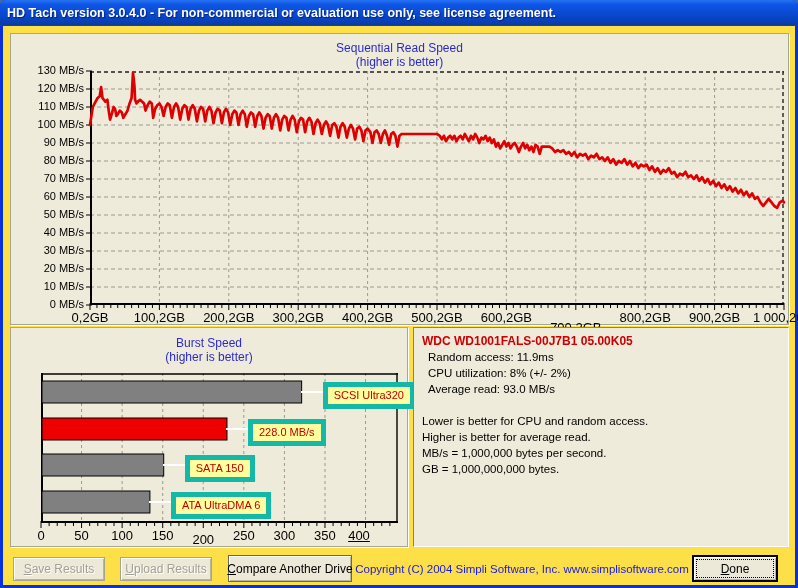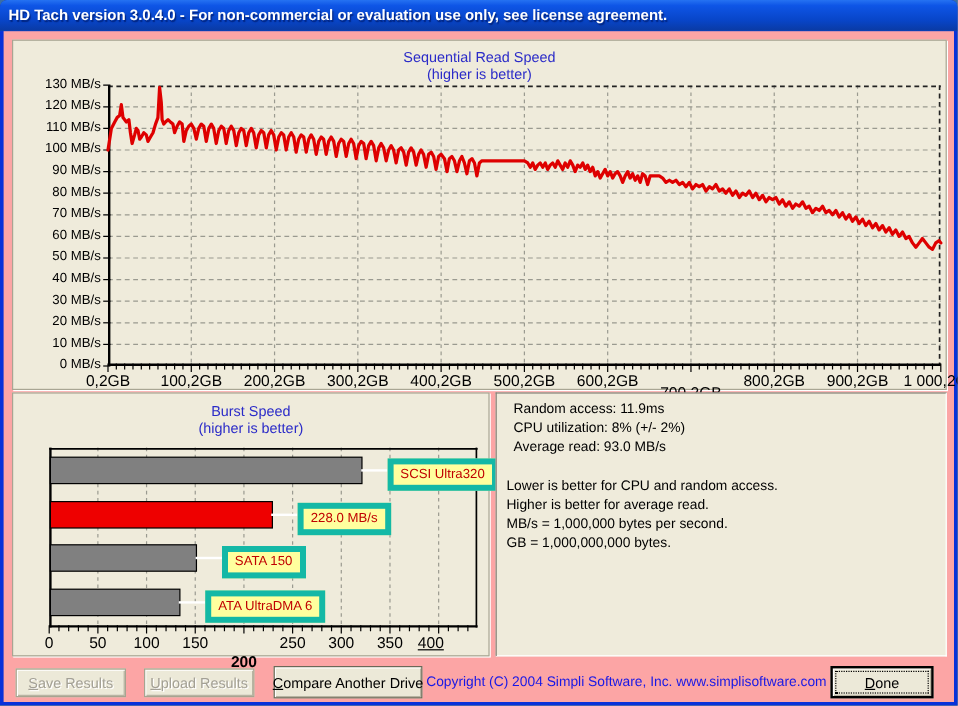--- a/index.html
+++ b/index.html
@@ -12,21 +12,21 @@
   .titlebar{
     position:absolute;left:0;top:0;right:0;height:26px;
     background:linear-gradient(180deg,#2572F2 0%,#0E55E6 18%,#0845C8 65%,#0A3BA6 96%,#0C46C0 100%);
     border-radius:5px 5px 0 0;
     color:#fff;font-size:12.5px;font-weight:bold;line-height:26px;
     padding-left:7px;text-shadow:1px 1px 1px #00237E;
     white-space:nowrap;overflow:hidden;
   }
   .content{
     position:absolute;left:3px;top:26px;right:3px;bottom:3px;
-    background:#fca5a5;
+    background:#fde047;
   }
   .panel{
     position:absolute;background:#EFEBDB;
     border:1px solid #A8A593;
     box-shadow:1px 1px 0 #FFFFFF;
   }
   .panel-title{
     position:absolute;left:0;right:0;text-align:center;
     color:#2B2BC8;font-size:12px;line-height:14px;
   }
@@ -331,37 +331,38 @@
             <rect x="1" y="45" width="184.9909090909091" height="22" fill="#EE0000" stroke="#000" stroke-width="1"></rect>
             <rect x="1" y="81" width="121.70454545454544" height="22" fill="#808080" stroke="#000" stroke-width="1"></rect>
             <rect x="1" y="118" width="107.91136363636363" height="22" fill="#808080" stroke="#000" stroke-width="1"></rect>
           </svg>
         </div>
       <div id="burst-xlabels" style="position:absolute;left:30px;top:200px;width:357px;height:16px;">
           <div class="xlabel" style="left: 0px; top: 0px;">0</div>
           <div class="xlabel" style="left: 40.5682px; top: 0px;">50</div>
           <div class="xlabel" style="left: 81.1364px; top: 0px;">100</div>
           <div class="xlabel" style="left: 121.705px; top: 0px;">150</div>
-          <div class="xlabel" style="left: 162.273px; top: 16px; font-weight: bold;">200</div>
+          <div class="xlabel" style="left: 162.273px; top: 4px;">200</div>
           <div class="xlabel" style="left: 202.841px; top: 0px;">250</div>
           <div class="xlabel" style="left: 243.409px; top: 0px;">300</div>
           <div class="xlabel" style="left: 283.977px; top: 0px;">350</div>
           <div class="xlabel" style="left: 318px; top: 0px; text-decoration: underline;">400</div>
         </div>
     <div class="connector" style="left: 289.636px; top: 63px; width: 22px;"></div>
         <div class="bar-label" style="left: 311.636px; top: 54px; background: rgb(255, 255, 158); color: rgb(192, 0, 0);">SCSI Ultra320</div>
         <div class="connector" style="left: 214.991px; top: 100px; width: 22px;"></div>
         <div class="bar-label" style="left: 236.991px; top: 91px; background: rgb(255, 255, 158); color: rgb(192, 0, 0);">228.0 MB/s</div>
         <div class="connector" style="left: 151.705px; top: 136px; width: 22px;"></div>
         <div class="bar-label" style="left: 173.705px; top: 127px; background: rgb(255, 255, 158); color: rgb(192, 0, 0);">SATA 150</div>
         <div class="connector" style="left: 137.911px; top: 173px; width: 22px;"></div>
         <div class="bar-label" style="left: 159.911px; top: 164px; background: rgb(255, 255, 158); color: rgb(192, 0, 0);">ATA UltraDMA 6</div>
       </div>
 
     <div id="info-panel">
+      <div class="info-title">WDC WD1001FALS-00J7B1 05.00K05</div>
       <div class="info-line">Random access: 11.9ms</div>
       <div class="info-line">CPU utilization: 8% (+/- 2%)</div>
       <div class="info-line">Average read: 93.0 MB/s</div>
       <div class="info-gap"></div>
       <div class="info-note">Lower is better for CPU and random access.</div>
       <div class="info-note">Higher is better for average read.</div>
       <div class="info-note">MB/s = 1,000,000 bytes per second.</div>
       <div class="info-note">GB = 1,000,000,000 bytes.</div>
     </div>
 

